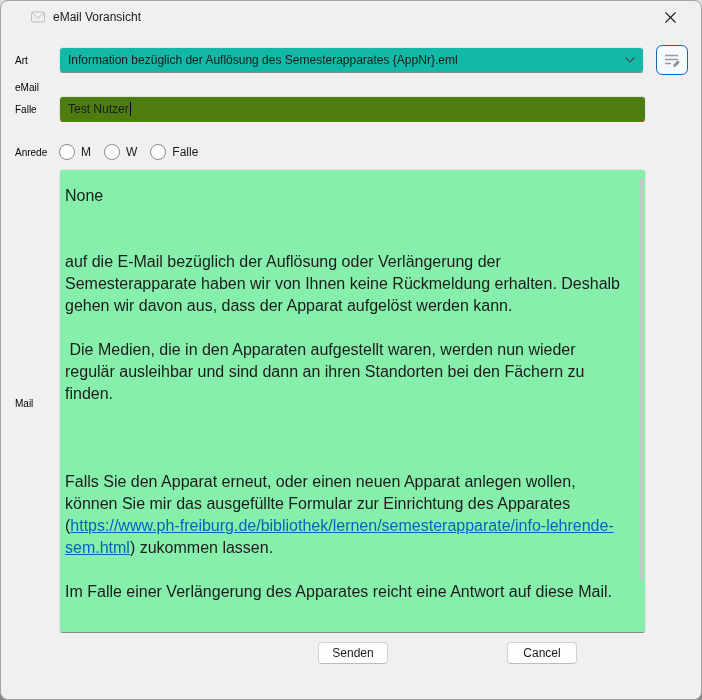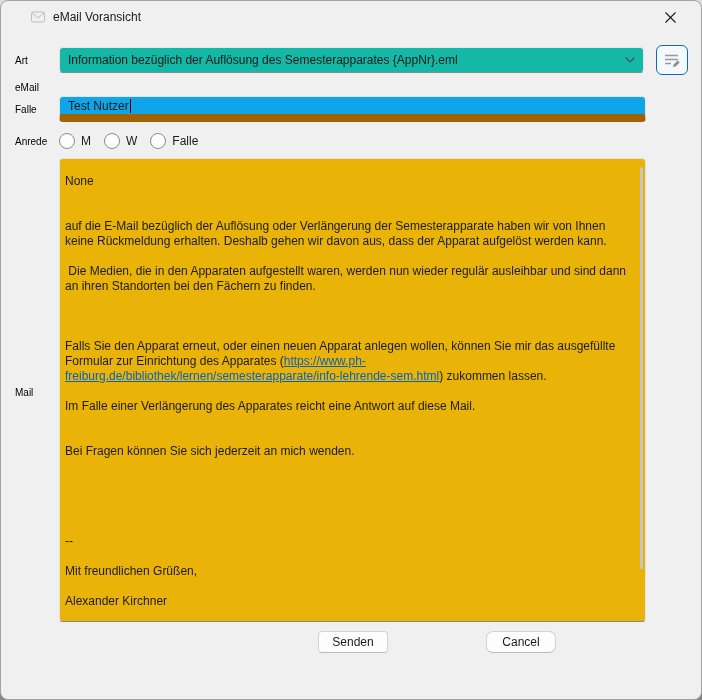--- a/index.html
+++ b/index.html
@@ -36,55 +36,55 @@
     background:#14b8a6;
     border:1px solid #e3e3e3;
     border-bottom:1px solid #8a8a8a;
     border-radius:4px;
     display:flex; align-items:center;
     padding:0 8px;
     font-size:12px; color:#1a1a1a;
     overflow:hidden; white-space:nowrap;
   }
   .field.focused {
-    background:#0ea5e9;
-    border-bottom:8px solid #a16207;
+    background:#4d7c0f;
+    border-bottom:1px solid #a16207;
   }
   .caret { display:inline-block; width:1px; height:14px; background:#000; margin-left:1px; }
   .row-art { margin-top:12px; height:30px; }
   .row-email { margin-top:7px; }
   .row-prof { margin-top:3px; }
   .row-betreff { margin-top:2px; }
-  .row-anrede { margin-top:10px; height:18px; }
+  .row-anrede { margin-top:21px; height:18px; }
   .row-mail { margin-top:8px; align-items:center; }
   .row-mail .lbl { padding-top:4px; }
   .combobox .chev { margin-left:auto; display:flex; align-items:center; }
   .edit-btn {
     width:32px; height:30px; margin-left:12px;
     background:#f4f9fd;
     border:1px solid #0f6cbd;
     border-radius:6px;
     display:flex; align-items:center; justify-content:center;
     flex:0 0 32px;
   }
   .radio-item { display:flex; align-items:center; margin-right:13px; }
   .radio-circle {
     width:16px; height:16px;
     border:1px solid #8b8b8b; border-radius:50%;
     background:#fdfdfd; margin-right:6px; flex:0 0 16px;
   }
   .radio-item .rlbl { font-size:12px; color:#1a1a1a; }
   .mailbox {
     width:587px; height:464px;
-    background:#eab308;
+    background:#86efac;
     border:1px solid #e3e3e3;
     border-bottom:1px solid #8a8a8a;
     border-radius:4px;
     padding:15px 16px 8px 5px;
-    font-size:12px; line-height:15px; color:#1c1c1c;
+    font-size:16px; line-height:22px; color:#1c1c1c;
     white-space:pre-wrap; overflow:hidden;
     position:relative;
   }
   .mail-link { color:#0563c1; text-decoration:underline; }
   .vthumb {
     position:absolute; top:8px; right:2px;
     width:3px; height:402px;
     background:#c6c6c6; border-radius:2px;
   }
   .footer { position:relative; height:22px; margin-top:9px; }
@@ -92,21 +92,21 @@
     position:absolute; top:0;
     min-width:70px; height:22px;
     background:#fdfdfd;
     border:1px solid #d2d2d2; border-bottom-color:#bcbcbc;
     border-radius:4px;
     font-size:12px; color:#1a1a1a;
     display:flex; align-items:center; justify-content:center;
     padding:0 11px;
   }
   .btn-send { left:303px; }
-  .btn-cancel { left:471px;border-radius:7px; }
+  .btn-cancel { left:492px; }
 </style>
 </head>
 <body>
 
 <div class="window">
 
   <div class="titlebar">
     <span style="display:flex;">
       <svg width="14" height="12" viewBox="0 0 14 12">
         <rect x="0.5" y="1" width="13" height="10" rx="1.5" fill="none" stroke="#bdbdbd" stroke-width="1"></rect>

